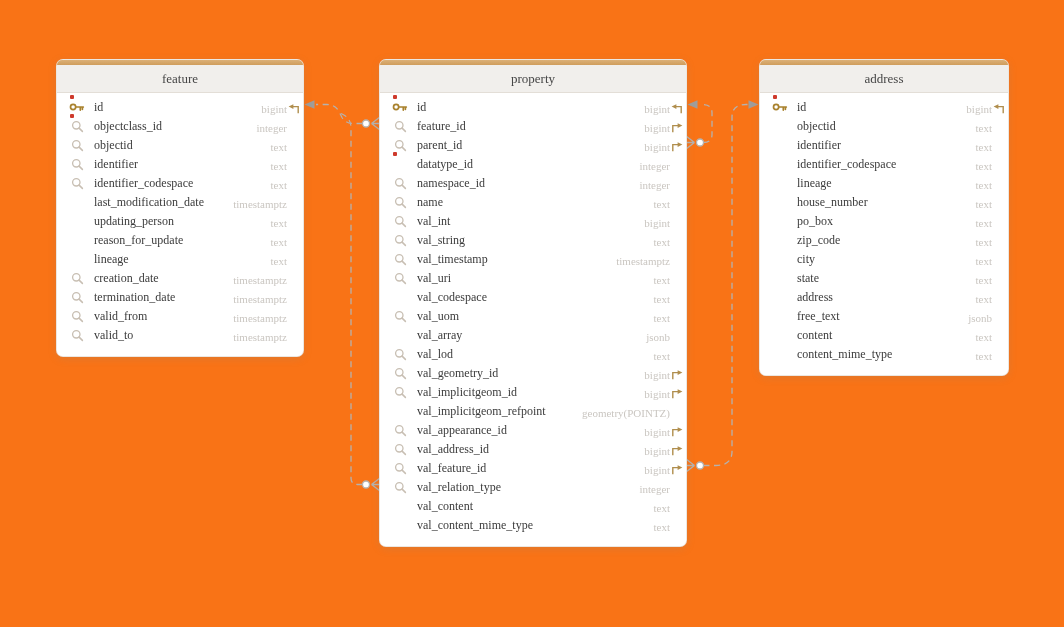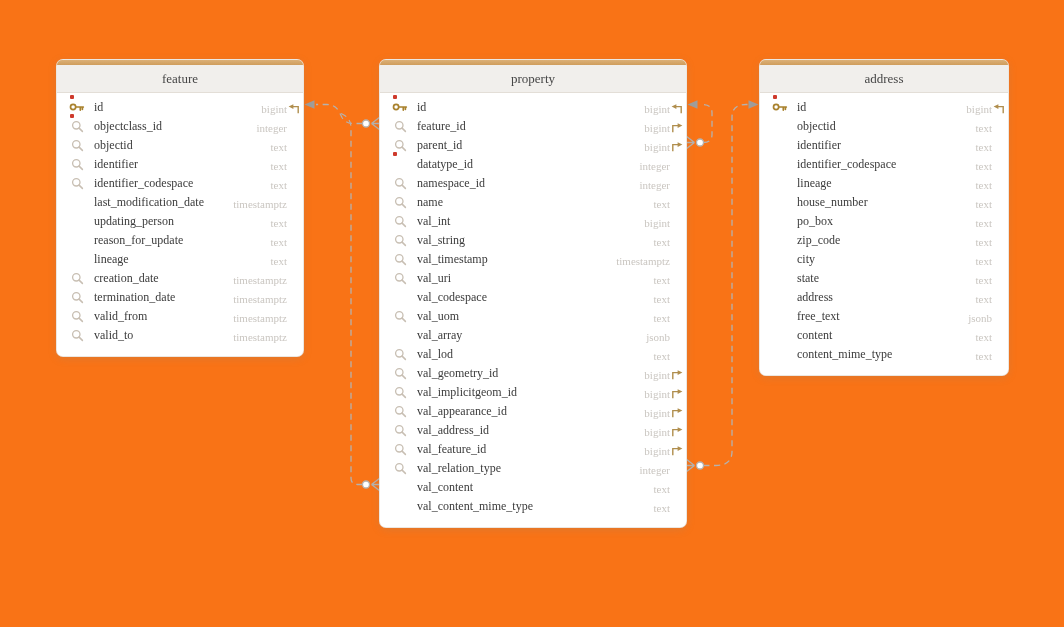--- a/index.html
+++ b/index.html
@@ -378,20 +378,26 @@
           <span class="cname">val_implicitgeom_id</span>
           <span class="ctype" style="color:#cac6c1">bigint</span>
           <span class="glyphslot">
             <svg width="12" height="12" viewBox="0 0 12 12">
   <path d="M1.8 10.2 V3.6 H7.4" fill="none" stroke="#b08e4d" stroke-width="1.4"></path>
   <polygon points="11.4,3.6 6.6,1.3 6.6,5.9" fill="#b08e4d"></polygon>
 </svg>
           </span>
         </div>
         <div class="row">
+          <span class="iconslot"></span>
+          <span class="cname">val_implicitgeom_refpoint</span>
+          <span class="ctype" style="color:#cac6c1">geometry(POINTZ)</span>
+          <span class="glyphslot"></span>
+        </div>
+        <div class="row">
           <span class="iconslot">
             <svg width="13" height="13" viewBox="0 0 13 13">
   <circle cx="5.3" cy="5.3" r="3.7" fill="none" stroke="#c8bfb3" stroke-width="1.3"></circle>
   <line x1="8.1" y1="8.1" x2="11.4" y2="11.4" stroke="#c8bfb3" stroke-width="1.5" stroke-linecap="round"></line>
 </svg>
           </span>
           <span class="cname">val_appearance_id</span>
           <span class="ctype" style="color:#cac6c1">bigint</span>
           <span class="glyphslot">
             <svg width="12" height="12" viewBox="0 0 12 12">

